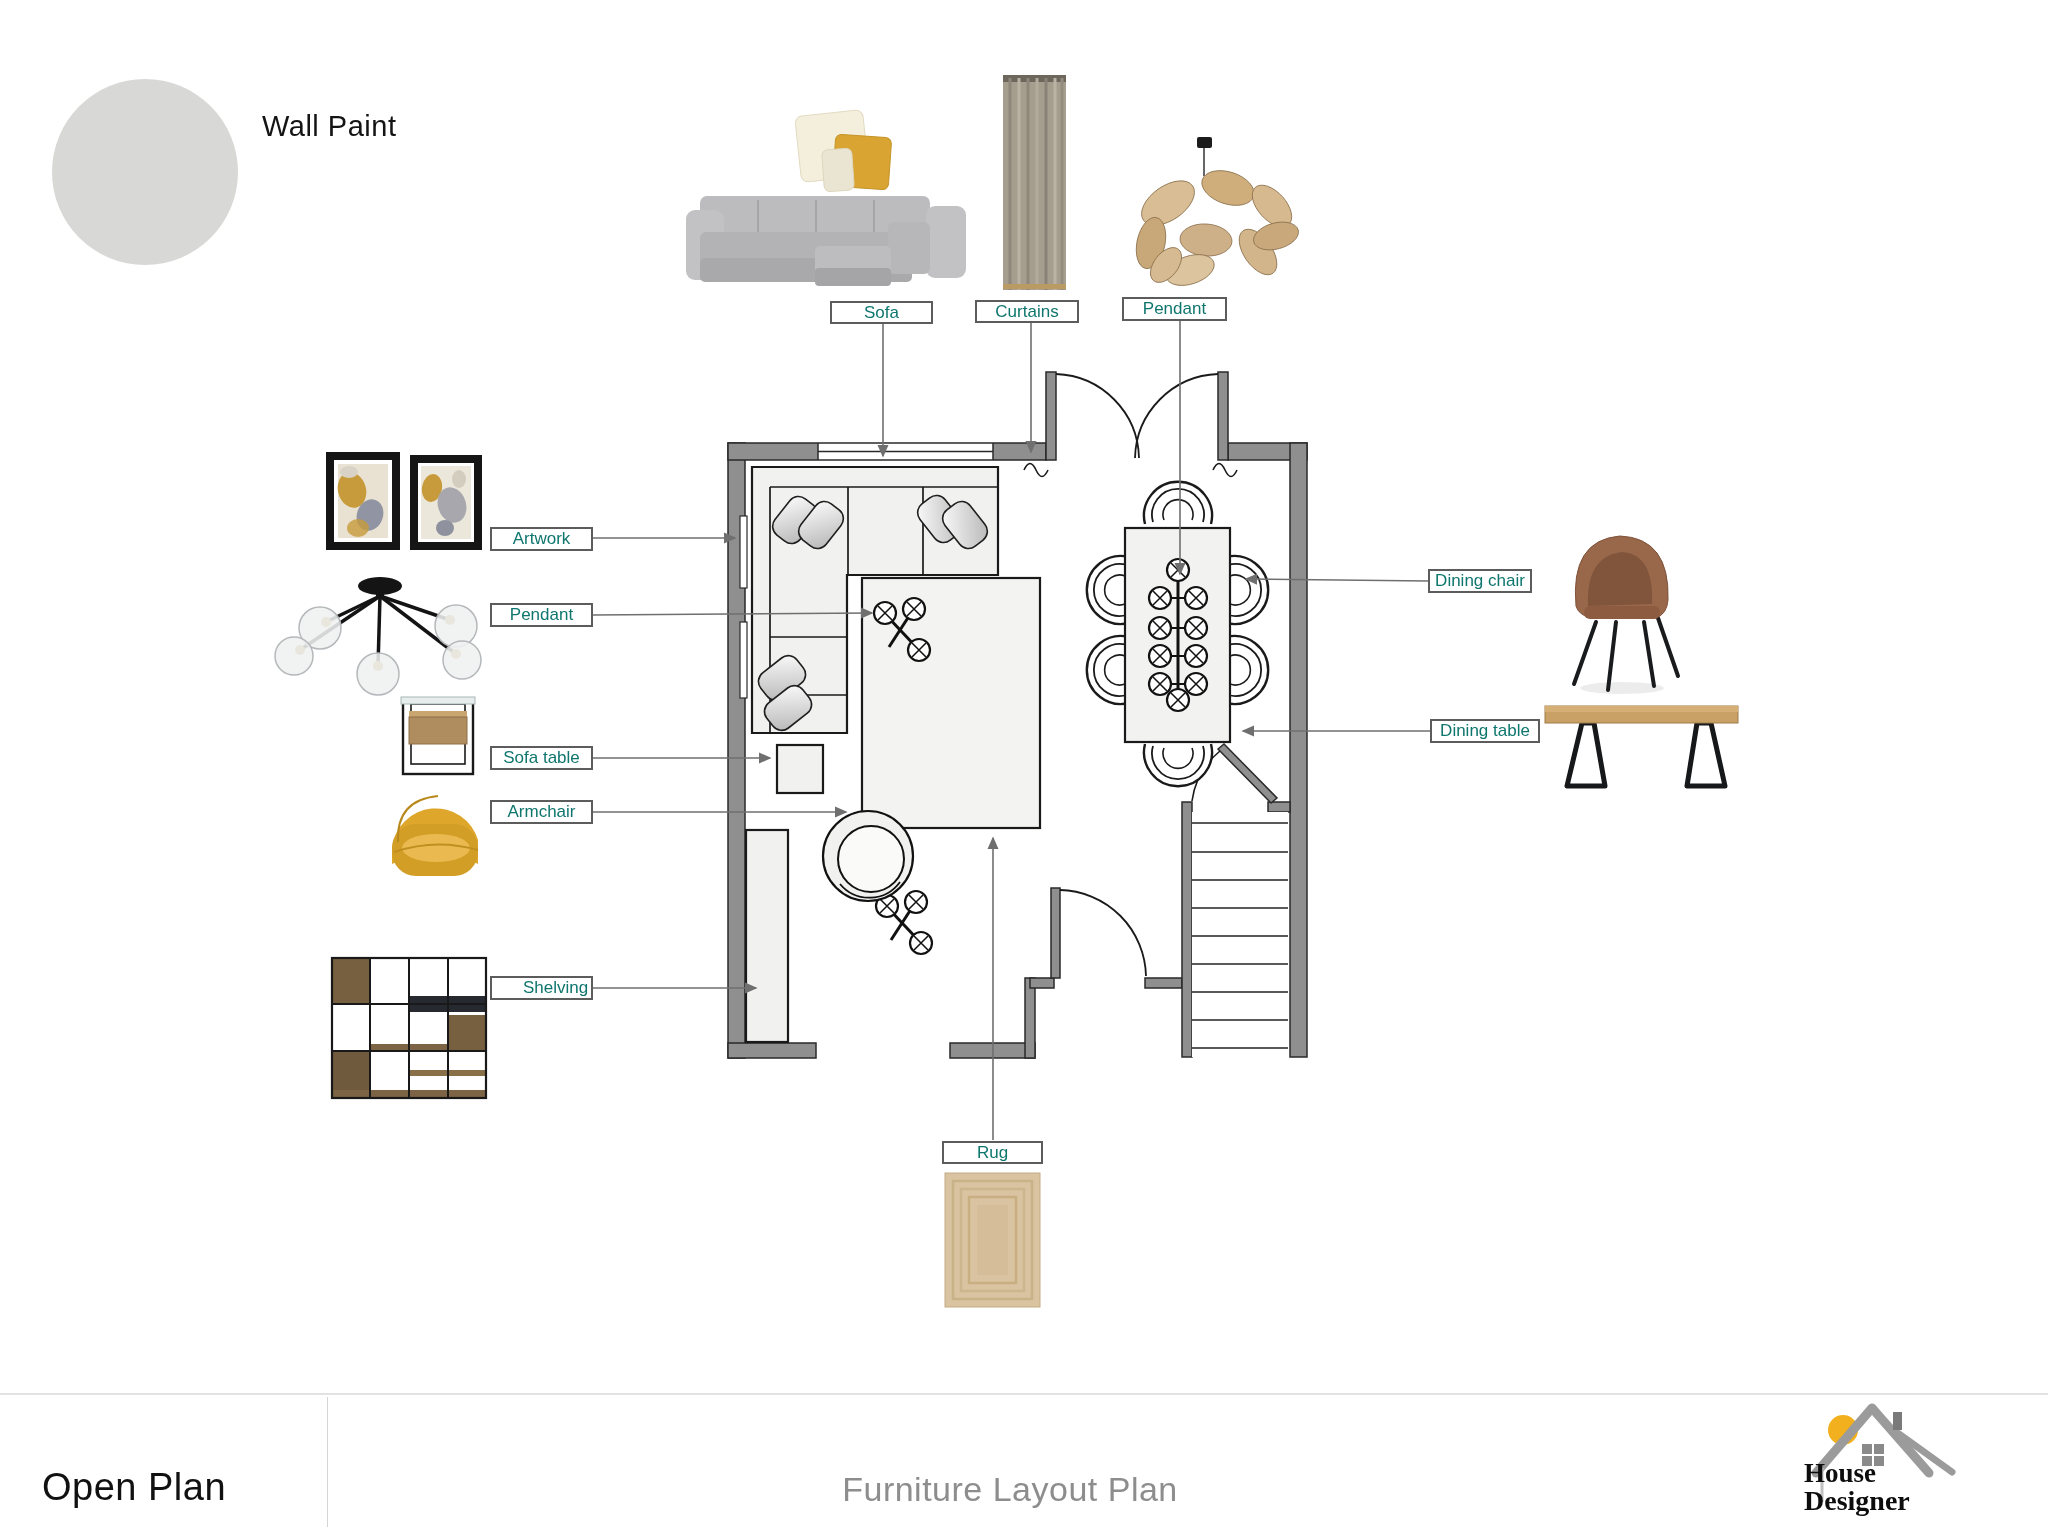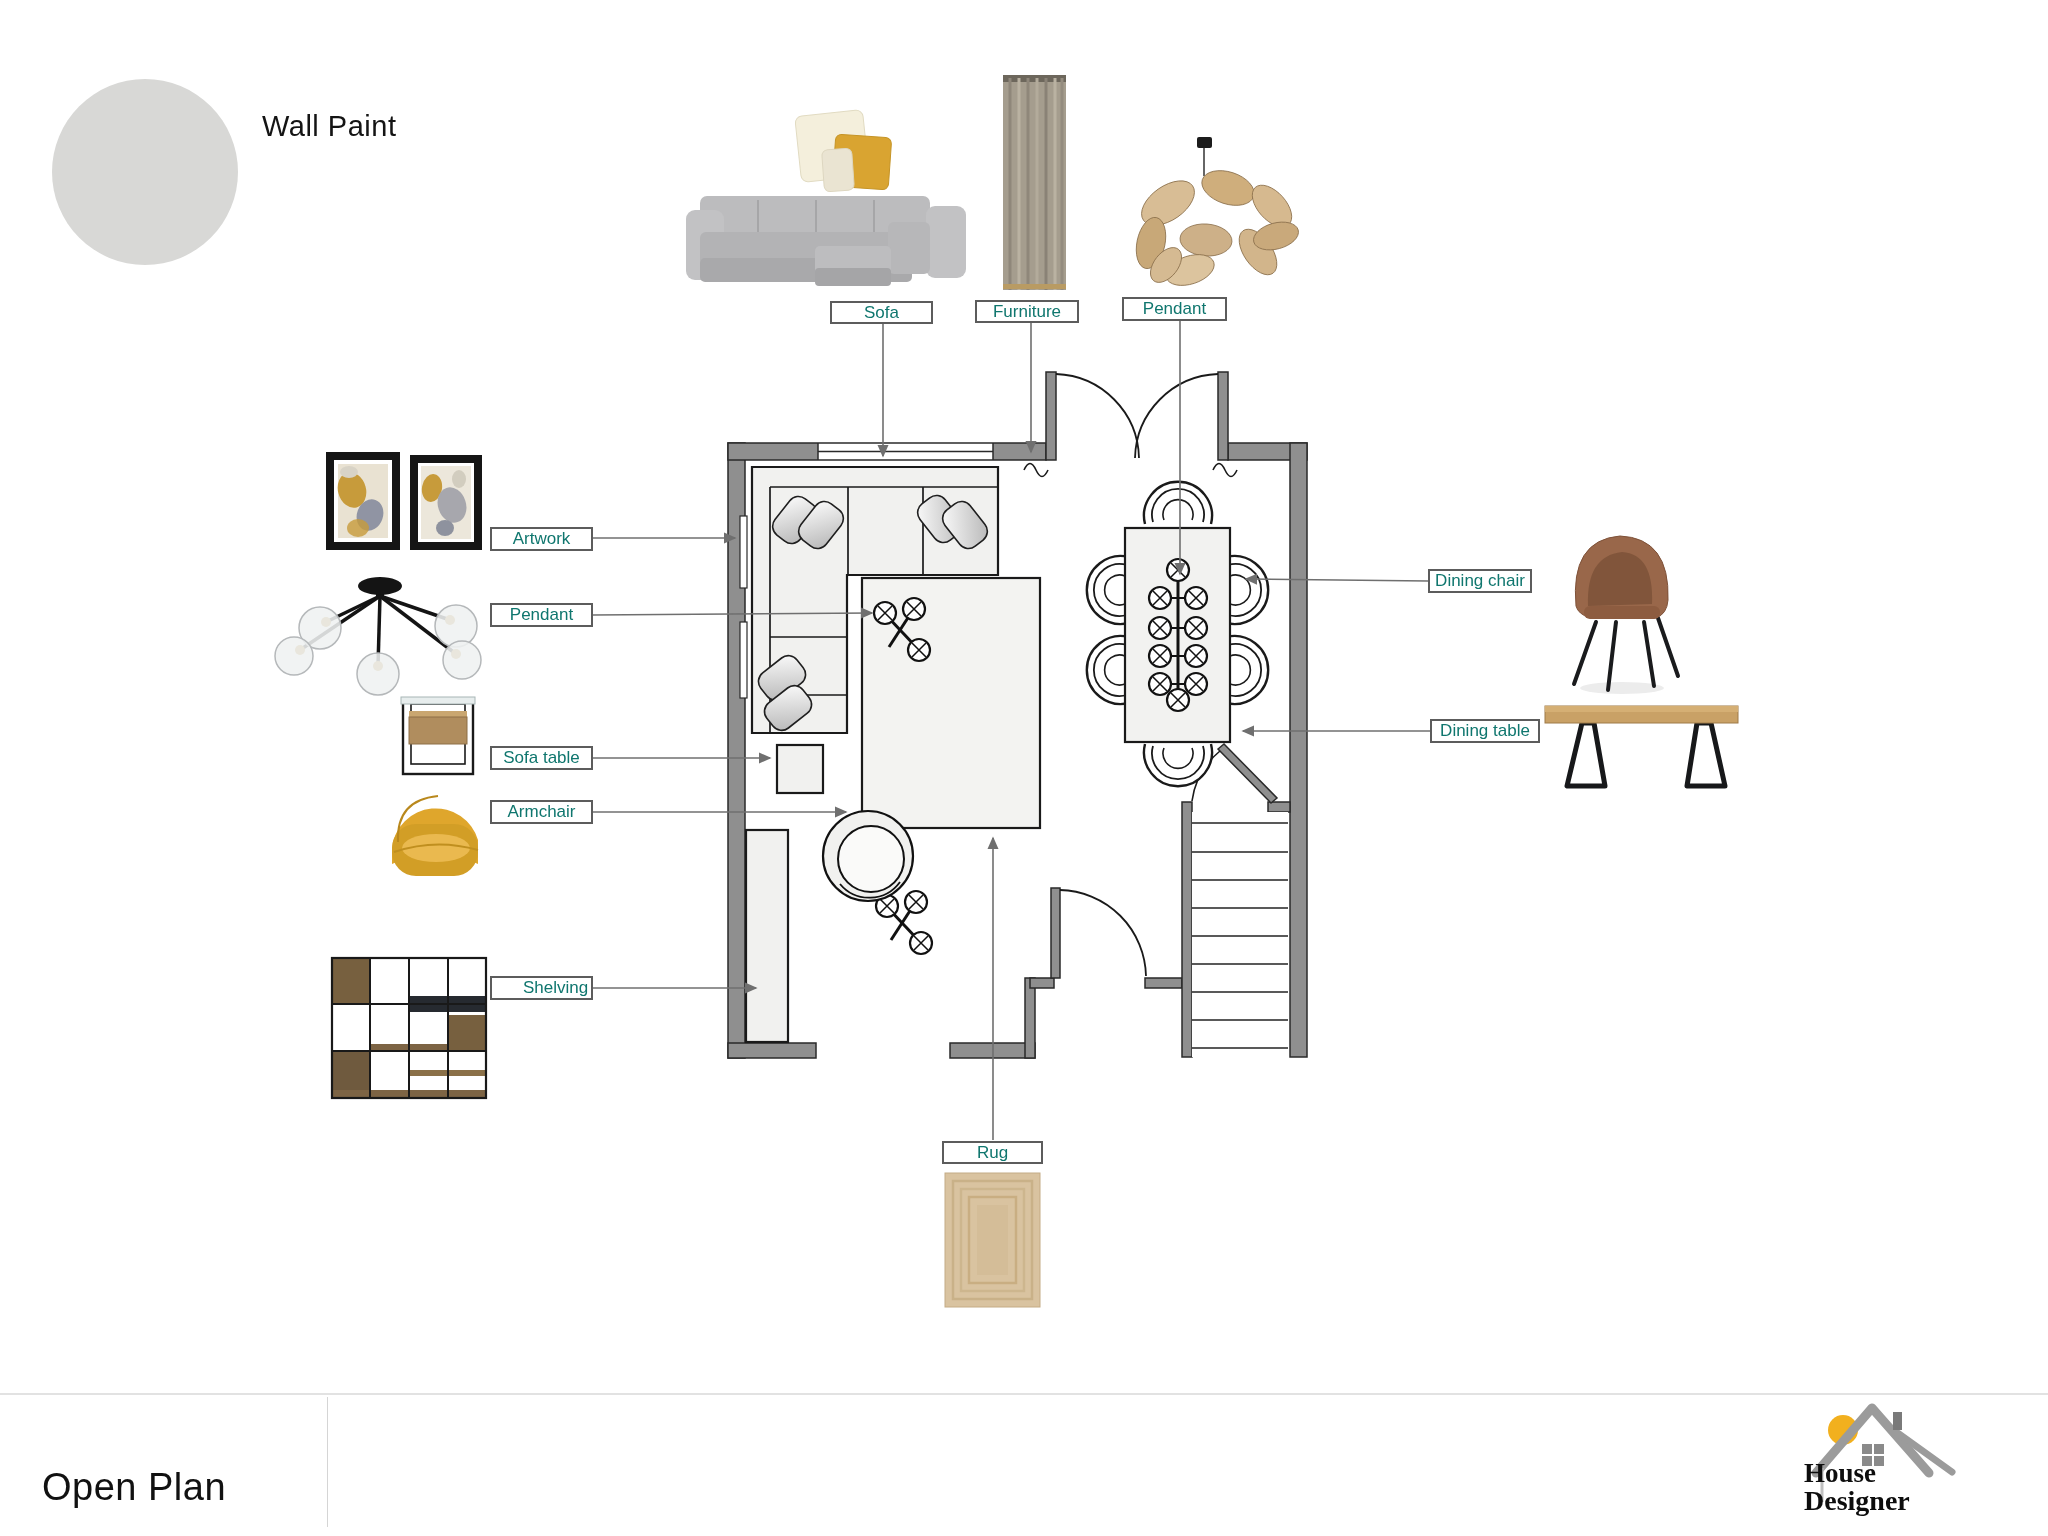--- a/index.html
+++ b/index.html
@@ -375,32 +375,33 @@
       <rect x="1862" y="1456" width="10" height="10"></rect>
           <rect x="1874" y="1456" width="10" height="10"></rect>
     </g>
     <line x1="1822" y1="1468" x2="1822" y2="1502" stroke="#c0c0c0" stroke-width="3"></line>
   </g>
 </svg>
 
 <div class="wallpaint-label">Wall Paint</div>
 
 <div class="co" style="left:830px;top:301px;width:103px;height:23px;">Sofa</div>
-<div class="co" style="left:975px;top:300px;width:104px;height:23px;">Furniture</div>
+<div class="co" style="left:975px;top:300px;width:104px;height:23px;">Curtains</div>
 <div class="co" style="left:1122px;top:297px;width:105px;height:24px;">Pendant</div>
 <div class="co" style="left:490px;top:527px;width:103px;height:24px;">Artwork</div>
 <div class="co" style="left:490px;top:603px;width:103px;height:24px;">Pendant</div>
 <div class="co" style="left:490px;top:746px;width:103px;height:24px;">Sofa table</div>
 <div class="co" style="left:490px;top:800px;width:103px;height:24px;">Armchair</div>
 <div class="co" style="left:490px;top:976px;width:103px;height:24px;padding-left:28px;">Shelving</div>
 <div class="co" style="left:1428px;top:569px;width:104px;height:24px;text-align:right;">Dining chair</div>
 <div class="co" style="left:1430px;top:719px;width:110px;height:24px;">Dining table</div>
 <div class="co" style="left:942px;top:1141px;width:101px;height:23px;">Rug</div>
 
 <div class="footer-hr"></div>
 <div class="footer-vr"></div>
 <div class="room-name">Open Plan</div>
+<div class="plan-title">Furniture Layout Plan</div>
 <div class="brand-text">
   <div class="l1">House</div>
   <div class="l2">Designer</div>
 </div>
 
 </div>
 
 </body></html>

